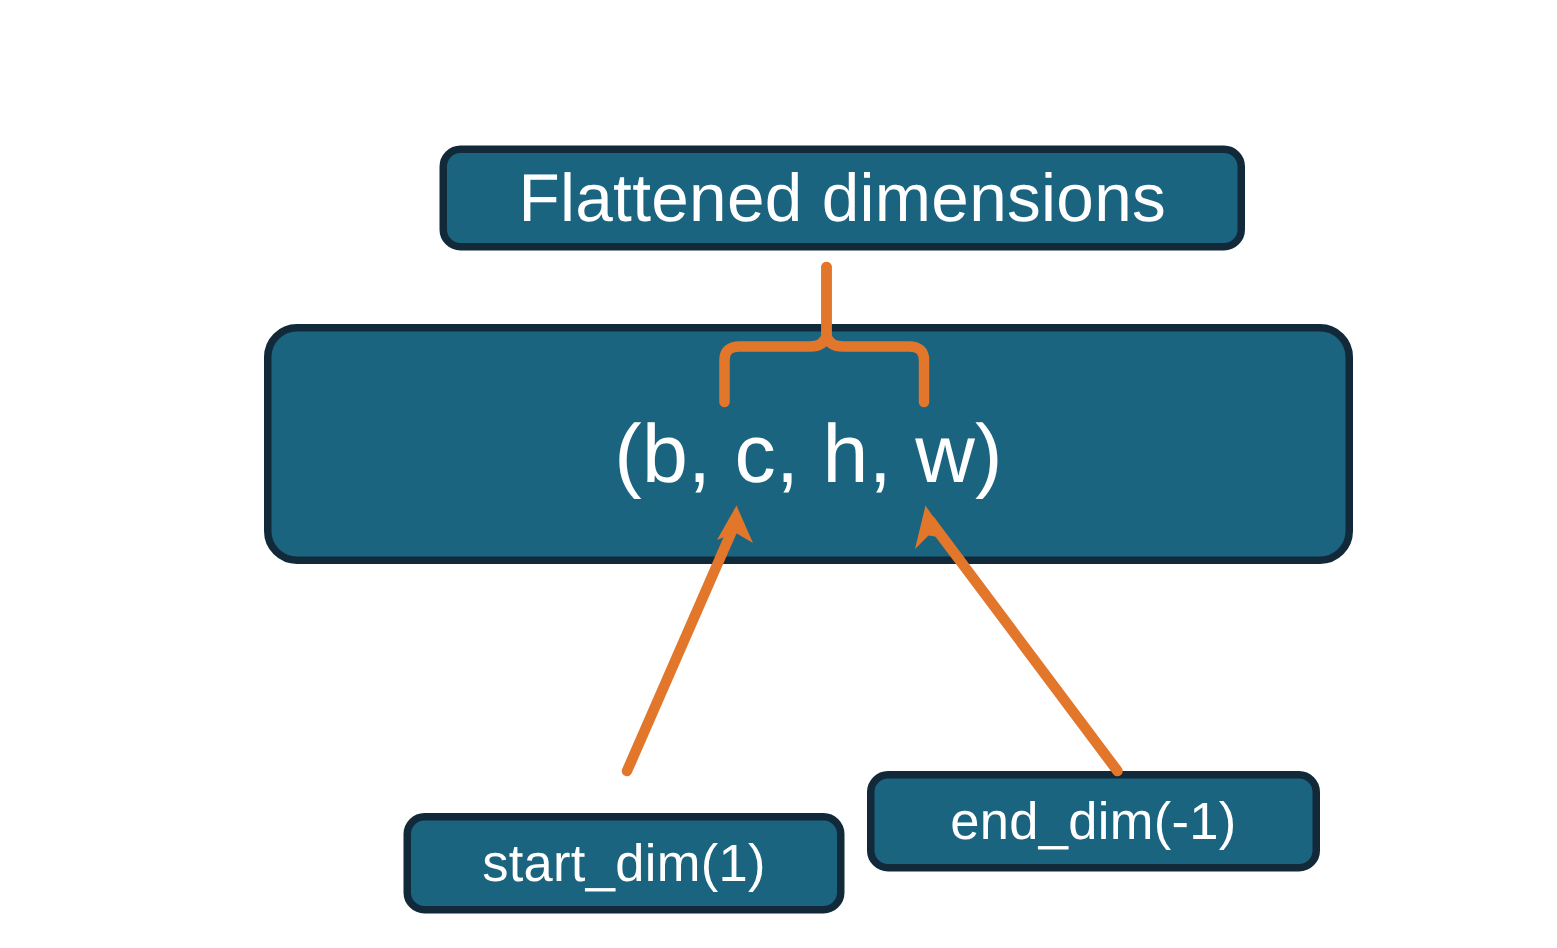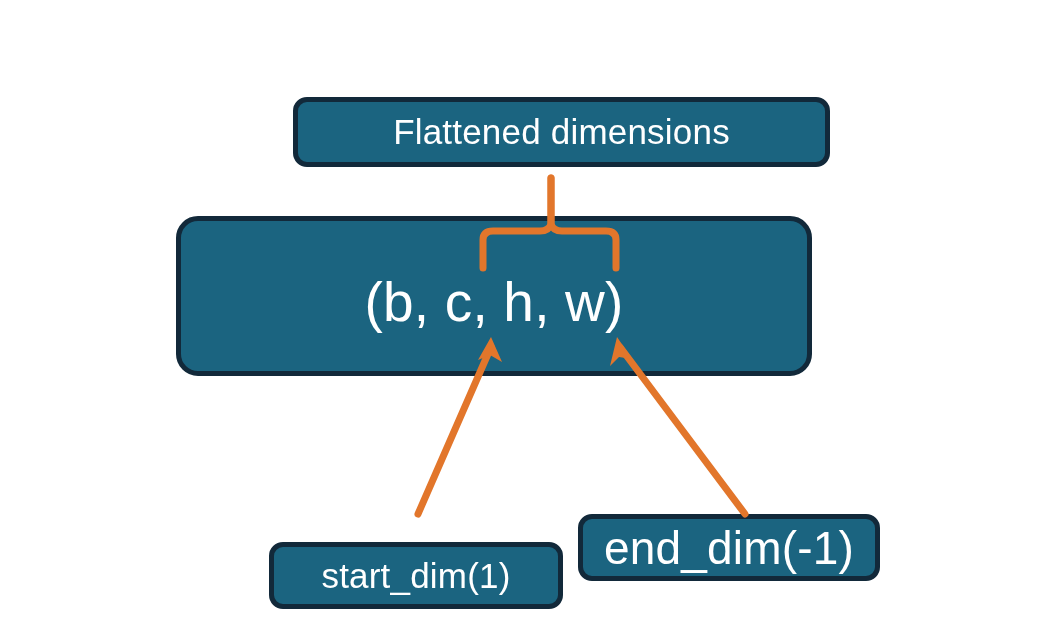--- a/index.html
+++ b/index.html
@@ -32,43 +32,43 @@
     font-family: "Liberation Sans", sans-serif;
     font-weight: 400;
     letter-spacing: 0.2px;
     user-select: none;
   }
   #node-flattened {
     left: 293px;
     top: 97px;
     width: 537px;
     height: 70px;
-    font-size: 35px;
+    font-size: 45px;
   }
   #node-shape {
     left: 176px;
     top: 216px;
-    width: 636px;
+    width: 726px;
     height: 160px;
     border-radius: 22px;
     font-size: 55px;
   }
   #node-start-dim {
     left: 269px;
     top: 542px;
     width: 294px;
     height: 67px;
     font-size: 35px;
   }
   #node-end-dim {
     left: 578px;
     top: 514px;
     width: 302px;
     height: 67px;
-    font-size: 46px;
+    font-size: 35px;
   }
   #shape-label {
     position: relative;
     top: 6px;
   }
   #overlay {
     position: absolute;
     left: 0;
     top: 0;
     width: 1038px;

